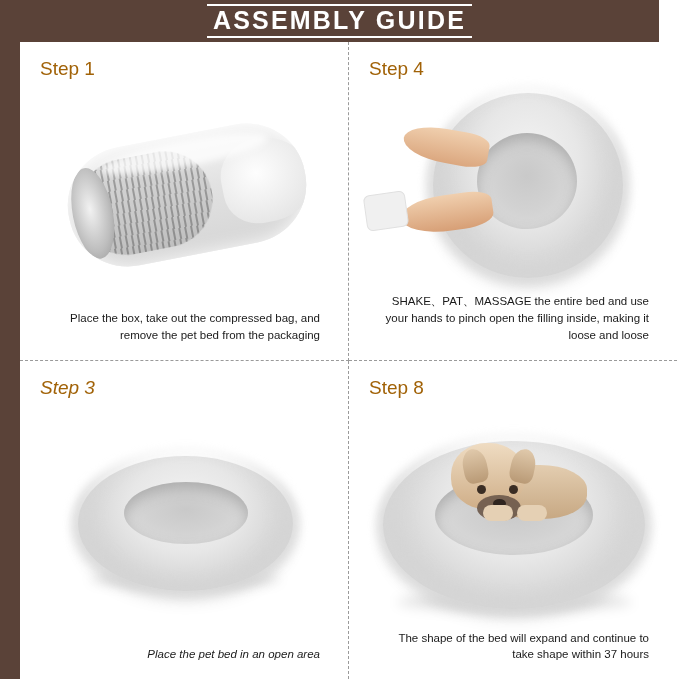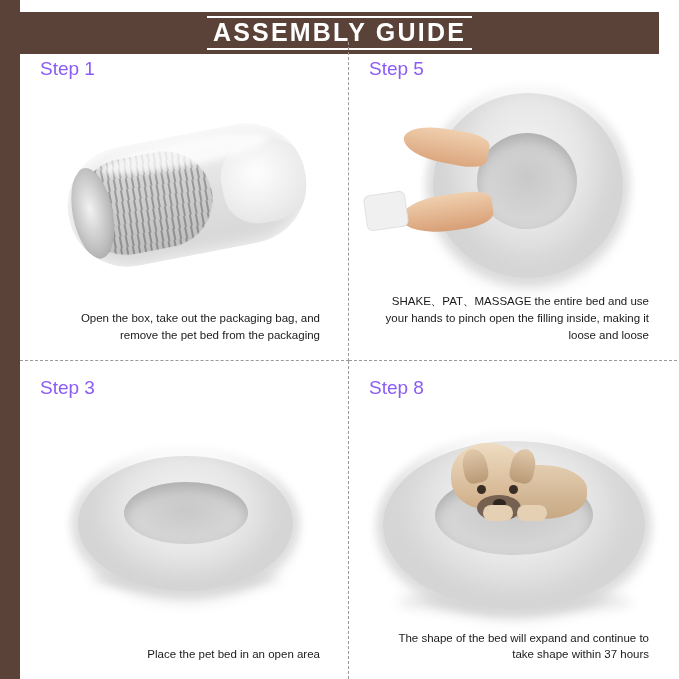--- a/index.html
+++ b/index.html
@@ -34,21 +34,21 @@
     right: 0;
     top: 0;
     width: 20px;
     height: 679px;
     background: #ffffff;
   }
   
   .header {
     position: absolute;
     left: 20px;
-    top: 12px;
+    top: 0;
     width: 639px;
     height: 42px;
     background: #5a4238;
     display: flex;
     align-items: center;
     justify-content: center;
   }
   .header-title {
     color: #ffffff;
     font-size: 25px;
@@ -73,25 +73,25 @@
   }
   .cell {
     position: relative;
     box-sizing: border-box;
     padding: 12px 14px 10px 14px;
     display: flex;
     flex-direction: column;
   }
   .cell.c1 { border-right: 1px dashed #9a9a9a; border-bottom: 1px dashed #9a9a9a; }
   .cell.c2 { border-bottom: 1px dashed #9a9a9a; }
-  .cell.c3 { border-right: 1px dashed #9a9a9a; }
+  .cell.c3 { border-right: 1px dashed #9a9a9a; font-style: italic; }
   .cell.c4 { }
   .step-label {
     font-size: 19px;
-    color: #8b5cf6;
+    color: #a16207;
     font-family: "Liberation Sans", sans-serif;
     margin: 4px 0 0 6px;
   }
   .art {
     flex: 1 1 auto;
     position: relative;
     display: flex;
     align-items: center;
     justify-content: center;
   }
@@ -312,25 +312,25 @@
       <div class="art">
         <div class="roll-wrap">
           <div class="roll-bag">
             <div class="roll-core"></div>
             <div class="roll-end"></div>
             <div class="roll-tail"></div>
             <div class="roll-sheen"></div>
           </div>
         </div>
       </div>
-      <div class="caption">Open the box, take out the packaging bag, and remove the pet bed from the packaging</div>
+      <div class="caption">Place the box, take out the compressed bag, and remove the pet bed from the packaging</div>
     </div>
 
     <div class="cell c2">
-      <div class="step-label">Step 5</div>
+      <div class="step-label">Step 4</div>
       <div class="art">
         <div class="s2-wrap">
           <div class="bed s2-bed">
             <div class="bed-inner"></div>
           </div>
           <div class="hand hand-top"></div>
           <div class="hand hand-bottom"></div>
           <div class="sleeve"></div>
         </div>
       </div>

